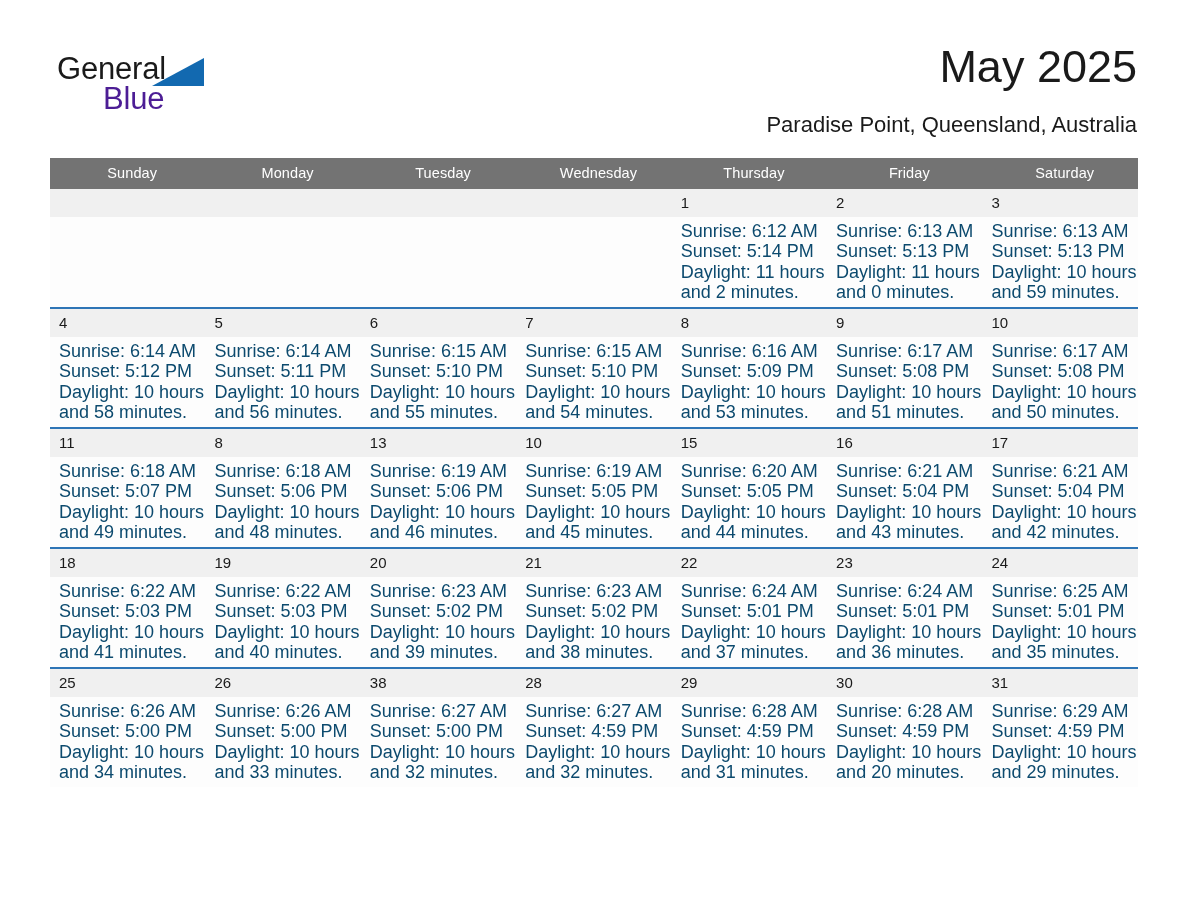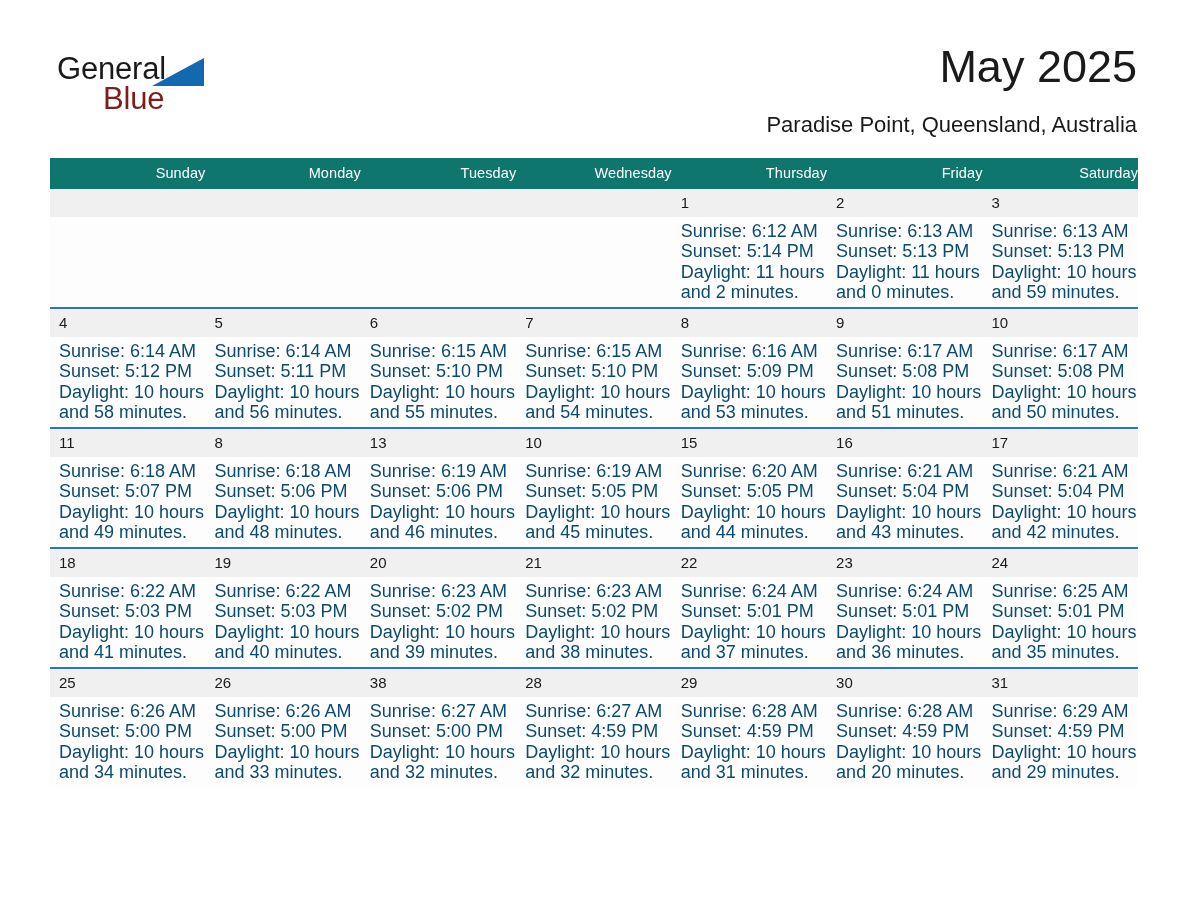--- a/index.html
+++ b/index.html
@@ -55,21 +55,21 @@
   }
   .logo-row2 {
     position: relative;
     height: 30px;
     line-height: 30px;
     margin-top: -2px;
     padding-left: 46px;
   }
   .logo-blue {
     font-size: 31px;
-    color: #7f1d1d;
+    color: #4c1d95;
     letter-spacing: -0.2px;
   }
 
   .title-block {
     position: absolute;
     right: 51px;
     top: 40px;
     text-align: right;
   }
   .month-title {
@@ -92,25 +92,25 @@
   
   .calendar {
     position: absolute;
     left: 50px;
     top: 158px;
     width: 1088px;
     border-collapse: collapse;
     table-layout: fixed;
   }
   .calendar th {
-    background: #0f766e;
+    background: #737373;
     color: #ffffff;
     font-size: 14.5px;
     font-weight: normal;
-    text-align: right;
+    text-align: center;
     padding: 6px 0 7px 9px;
     height: 18px;
     vertical-align: middle;
     letter-spacing: 0.1px;
   }
   .calendar td {
     vertical-align: top;
     padding: 0;
     width: 155.4px;
     height: 118px;

